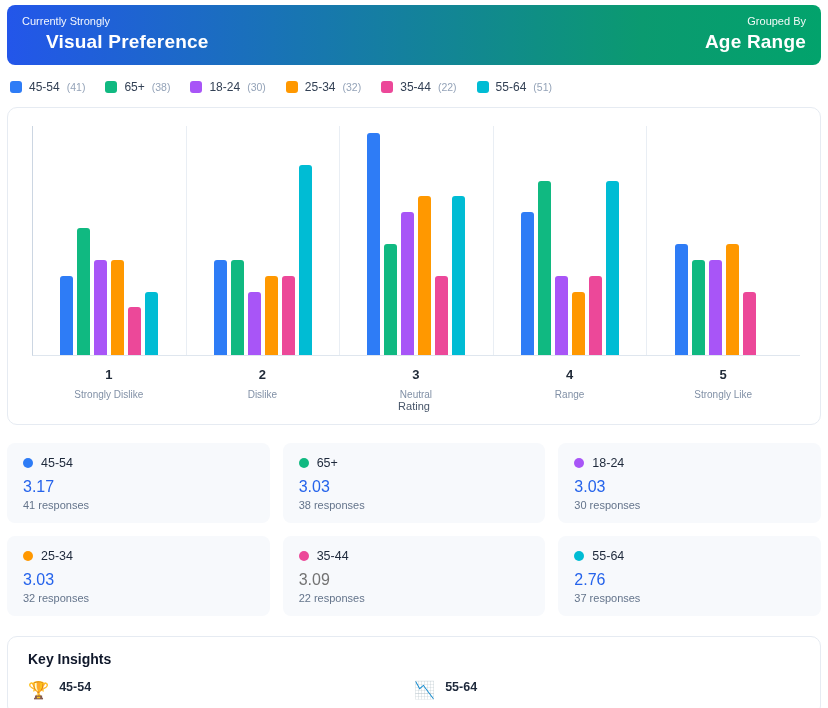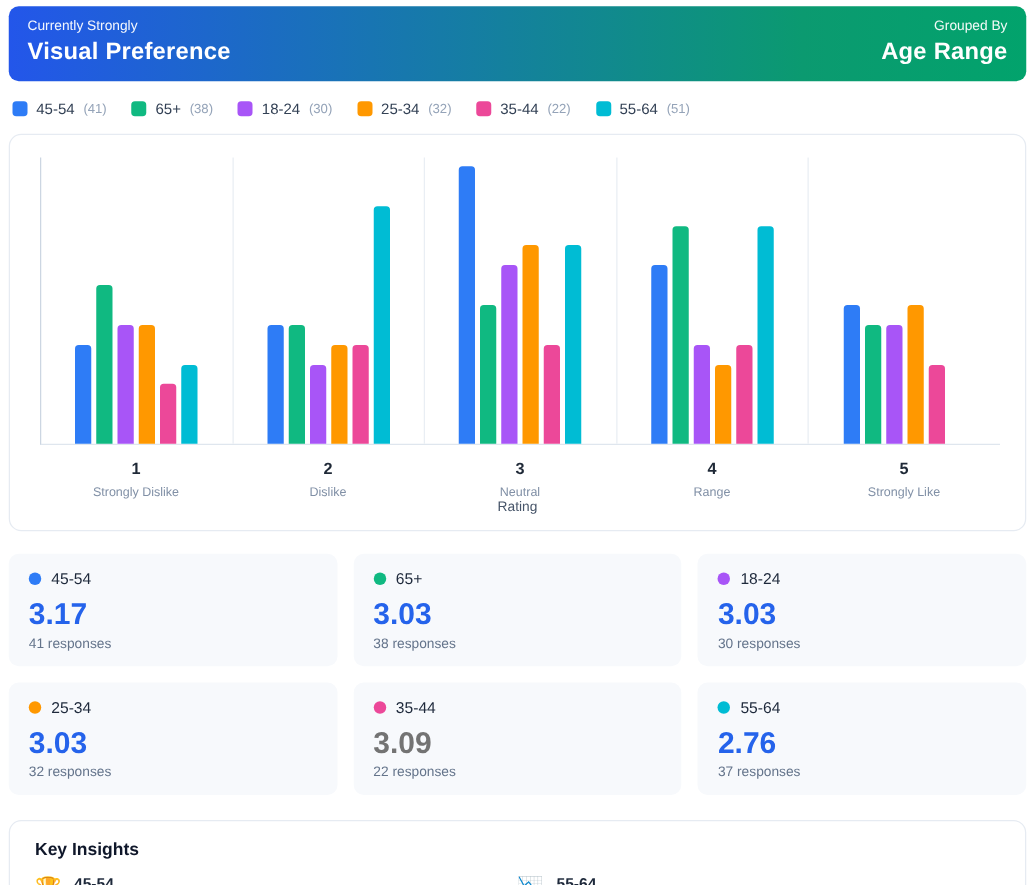--- a/index.html
+++ b/index.html
@@ -15,21 +15,21 @@
   .header {
     border-radius: 8px;
     padding: 10px 15px 12px;
     display: flex;
     justify-content: space-between;
     align-items: flex-start;
     color: #ffffff;
     background: linear-gradient(90deg, #2356ea 0%, #0b9a70 78%, #02a36c 100%);
   }
   .hdr-sub { font-size: 11px; opacity: .95; margin-bottom: 4px; }
-  .hdr-title { font-size: 19px; font-weight: bold; letter-spacing: .2px; }
+  .hdr-title { font-size: 19px; font-weight: bold; letter-spacing: .2px; margin-left: 24px; }
   .hdr-right { text-align: right; }
   
   .legend { display: flex; align-items: center; gap: 20px; margin: 15px 3px 0; }
   .legend-item { display: flex; align-items: center; gap: 7px; cursor: default; }
   .legend-swatch { width: 12px; height: 12px; border-radius: 3px; flex: 0 0 auto; }
   .legend-label { font-size: 12px; color: #334155; }
   .legend-count { font-size: 10.5px; color: #94a3b8; }
   
   .chart-card {
     margin-top: 13px;
@@ -57,21 +57,21 @@
   .cards-grid {
     display: grid;
     grid-template-columns: repeat(3, 1fr);
     gap: 13px;
     margin-top: 18px;
   }
   .stat-card { background: #f7f9fc; border-radius: 8px; padding: 13px 16px 12px; }
   .stat-head { display: flex; align-items: center; gap: 8px; }
   .stat-dot { width: 10px; height: 10px; border-radius: 50%; flex: 0 0 auto; }
   .stat-label { font-size: 12.5px; color: #1e293b; }
-  .stat-value { font-size: 24px; font-weight: bold; color: #2563eb; margin-top: 8px; }
+  .stat-value { font-size: 16px; font-weight: normal; color: #2563eb; margin-top: 8px; }
   .stat-resp { font-size: 11px; color: #64748b; margin-top: 3px; }
   
   .insights {
     margin-top: 20px;
     border: 1px solid #e6ebf2;
     border-radius: 10px;
     padding: 14px 20px;
     background: #ffffff;
   }
   .insights-title { font-size: 14px; font-weight: bold; color: #0f172a; }

